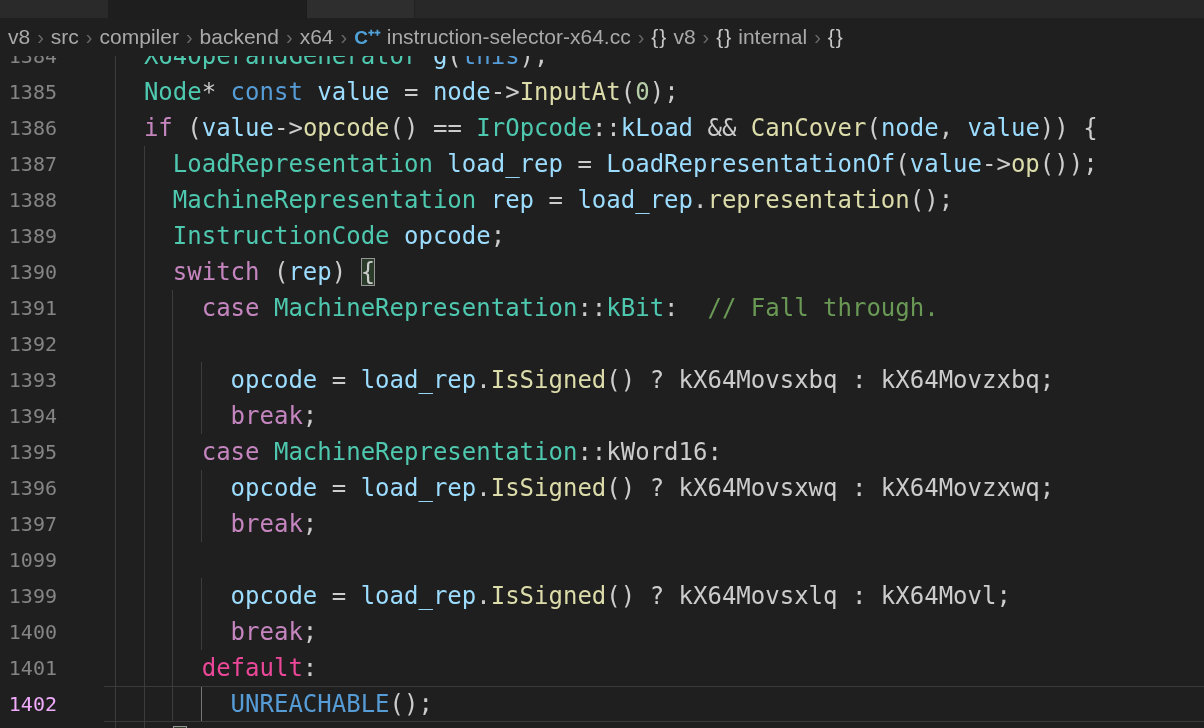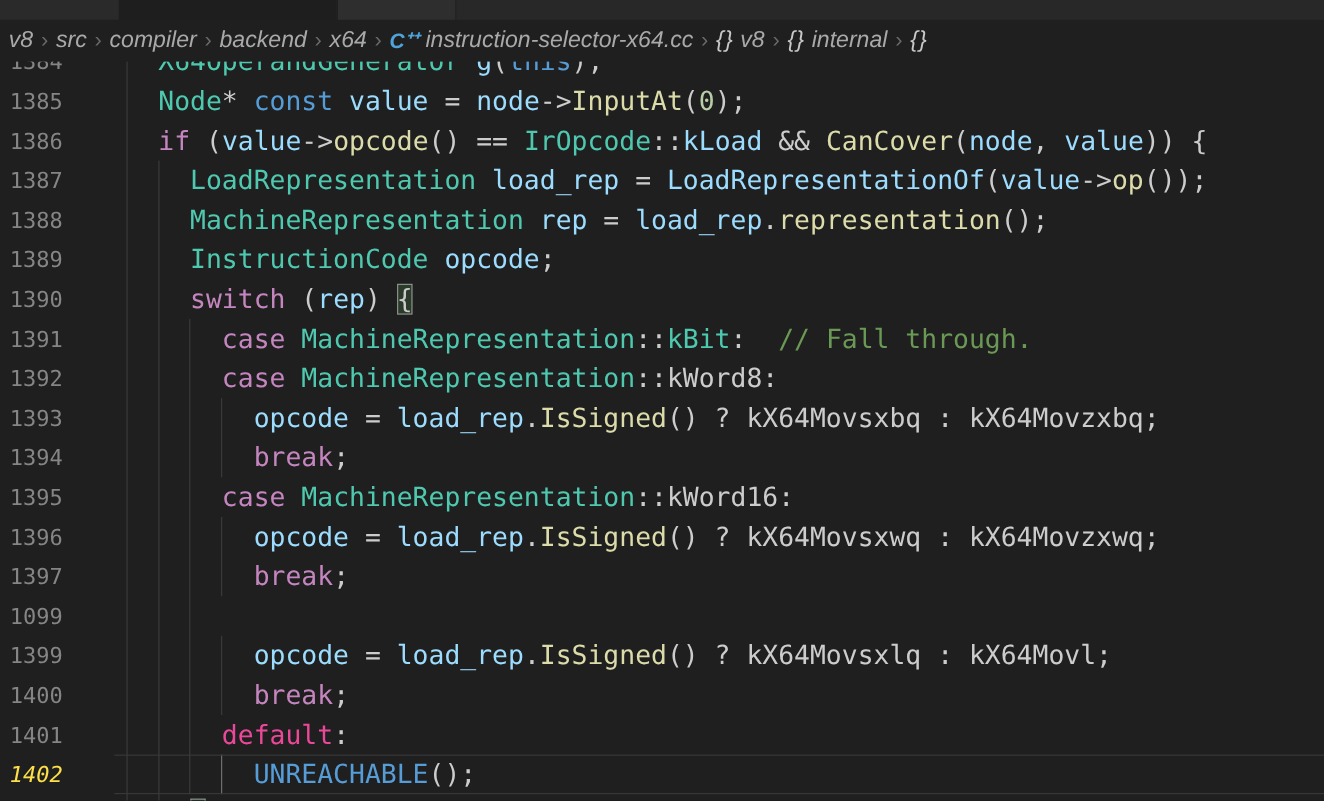--- a/index.html
+++ b/index.html
@@ -15,31 +15,31 @@
   .tab-4 { flex:1; background:#282828; border-left:1px solid #222; }
 
   
   .editor { position:relative; height:710px; width:1204px; overflow:hidden; }
 
   
   .breadcrumb { position:absolute; top:0; left:0; right:0; height:38px; z-index:5;
                 background:#1f1f1f; display:flex; align-items:center;
                 padding-left:8px; font-size:21px; color:#a9a9a9; white-space:nowrap; }
   .bc-sep { color:#6a6a6a; margin:0 7px; font-size:20px; }
-  .bc-item { display:flex; align-items:center; gap:6px; cursor:pointer;font-style:italic; }
+  .bc-item { display:flex; align-items:center; gap:6px; cursor:pointer; }
   .cpp-icon { color:#4fa3d8; font-weight:bold; font-size:19px; }
   .braces-icon { color:#c8c8c8; font-weight:500; letter-spacing:1px; }
 
   
   .rows { position:relative; z-index:1; padding-top:20px; }
   .row  { display:flex; height:36px; line-height:36px;
           font-family:"DejaVu Sans Mono","Liberation Mono",monospace; }
   .gutter { width:57px; text-align:right; font-size:20px; color:#858585;
             flex:0 0 57px; }
-  .row.active .gutter { color:#fde047;font-style:italic; }
+  .row.active .gutter { color:#f0abfc; }
   .code { margin-left:58px; white-space:pre; font-size:24px; color:#cccccc; }
 
   .tk-match { outline:1px solid #969696; outline-offset:-1px;
               background:rgba(64,112,64,.35); }
 
   
   .guide { position:absolute; width:1px; background:#3c3c3c; z-index:0; }
   .guide.bright { background:#767676; }
 
   
@@ -138,21 +138,20 @@
       <div class="row">
         <span class="gutter">1390</span>
         <span class="code"><span style="color: rgb(204, 204, 204);">    </span><span style="color: rgb(197, 134, 192);">switch</span><span style="color: rgb(204, 204, 204);"> (</span><span style="color: rgb(156, 220, 254);">rep</span><span style="color: rgb(204, 204, 204);">) </span><span class="tk-match" style="color: rgb(204, 204, 204);">{</span></span>
       </div>
       <div class="row">
         <span class="gutter">1391</span>
         <span class="code"><span style="color: rgb(204, 204, 204);">      </span><span style="color: rgb(197, 134, 192);">case</span><span style="color: rgb(204, 204, 204);"> </span><span style="color: rgb(78, 201, 176);">MachineRepresentation</span><span style="color: rgb(204, 204, 204);">::</span><span style="color: rgb(78, 201, 176);">kBit</span><span style="color: rgb(204, 204, 204);">:  </span><span style="color: rgb(106, 153, 85);">// Fall through.</span></span>
       </div>
       <div class="row">
         <span class="gutter">1392</span>
-        <span class="code"><span style="color: rgb(204, 204, 204);">      </span><span style="color: rgb(197, 134, 192);">case</span><span style="color: rgb(204, 204, 204);"> </span><span style="color: rgb(78, 201, 176);">MachineRepresentation</span><span style="color: rgb(204, 204, 204);">::kWord8:</span></span>
       </div>
       <div class="row">
         <span class="gutter">1393</span>
         <span class="code"><span style="color: rgb(204, 204, 204);">        </span><span style="color: rgb(156, 220, 254);">opcode</span><span style="color: rgb(204, 204, 204);"> = </span><span style="color: rgb(156, 220, 254);">load_rep</span><span style="color: rgb(204, 204, 204);">.</span><span style="color: rgb(220, 220, 170);">IsSigned</span><span style="color: rgb(204, 204, 204);">() ? kX64Movsxbq : kX64Movzxbq;</span></span>
       </div>
       <div class="row">
         <span class="gutter">1394</span>
         <span class="code"><span style="color: rgb(204, 204, 204);">        </span><span style="color: rgb(197, 134, 192);">break</span><span style="color: rgb(204, 204, 204);">;</span></span>
       </div>
       <div class="row">

